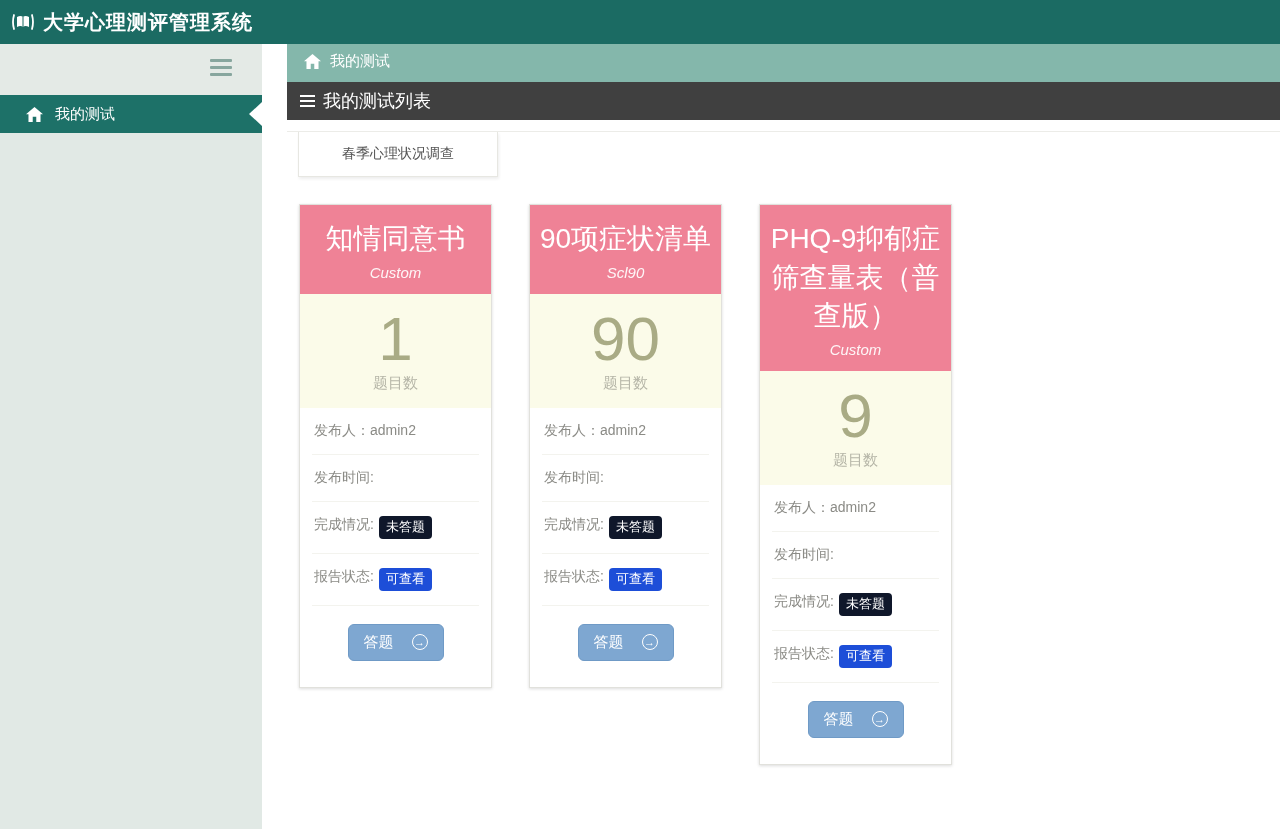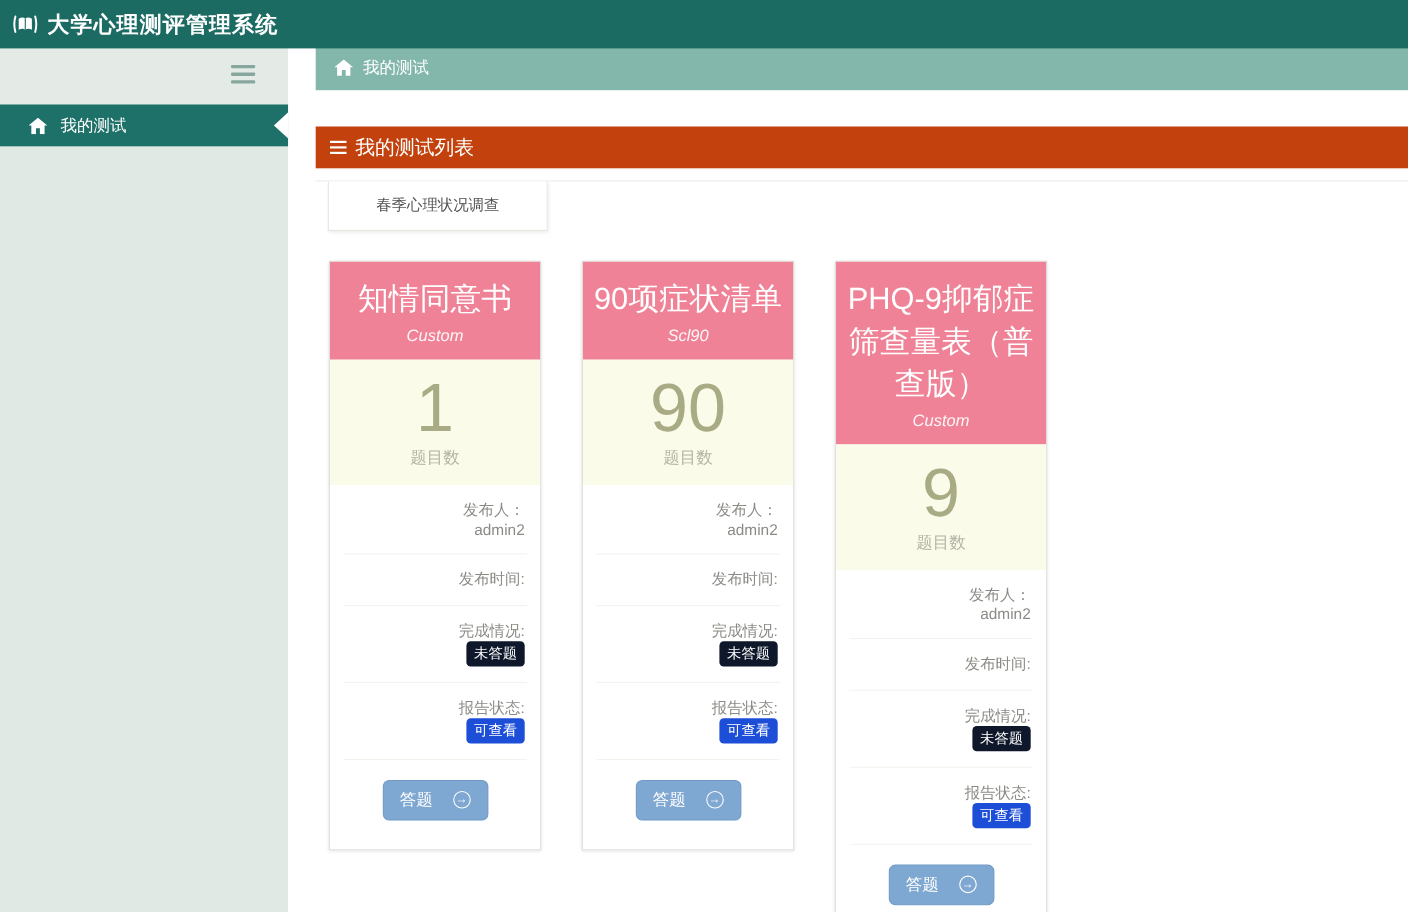--- a/index.html
+++ b/index.html
@@ -38,21 +38,21 @@
   
   .main { position:absolute; top:40px; left:262px; right:0; bottom:0; background:#fff; padding-left:25px; }
 
   .breadcrumb-bar {
     height:42px; background:#84b7ab; display:flex; align-items:center;
     padding-left:17px; color:#fff; font-size:15px;
   }
   .breadcrumb-bar .house { margin-right:9px; }
 
   .panel-header {
-    margin-top:33px; height:38px; background:#c2410c; color:#fff;
+    height:38px; background:#404040; color:#fff;
     display:flex; align-items:center; padding-left:13px; font-size:18px;
   }
   .menu-glyph { display:inline-block; margin-right:8px; }
   .menu-glyph i { display:block; width:15px; height:2px; background:#fff; margin:3px 0; }
 
   .tab-strip { margin-top:11px; border-top:1px solid #ececе8; border-top:1px solid #ececе8; border-top:1px solid #ecece8; }
   .tab {
     width:200px; height:45px; margin-left:11px; background:#fff;
     border:1px solid #e7e7e2; border-top:none;
     box-shadow:1px 2px 3px rgba(0,0,0,0.07);
@@ -68,21 +68,21 @@
   }
   .card-top { background:#ef8296; color:#fff; text-align:center; padding:15px 8px 13px; }
   .card-title { font-size:28px; font-weight:300; line-height:1.38; }
   .card-subtitle { font-style:italic; font-size:15px; margin-top:5px; color:rgba(255,255,255,0.92); }
   .card-count { background:#fbfbe9; text-align:center; padding:12px 0 15px; }
   .count-number { font-size:62px; font-weight:300; line-height:1.05; color:#a9ab85; }
   .count-label { font-size:15px; color:#b5b5a7; margin-top:3px; }
   .card-info { padding:0 12px; }
   .info-row {
     border-bottom:1px solid #f3f3ee; padding:14px 2px; font-size:14px; color:#8b8b86;
-    display:flex; align-items:flex-end;flex-direction:column;
+    display:flex; align-items:flex-start;
   }
   .info-row.time { }
   .badge {
     color:#fff; font-size:13px; padding:2px 7px 3px; border-radius:4px; margin-left:5px;
     white-space:nowrap;
   }
   .badge.pending  { background:#0f172a; }
   .badge.viewable { background:#1d4ed8; }
   .card-action { text-align:center; padding:18px 0 26px; }
   .answer-btn {

